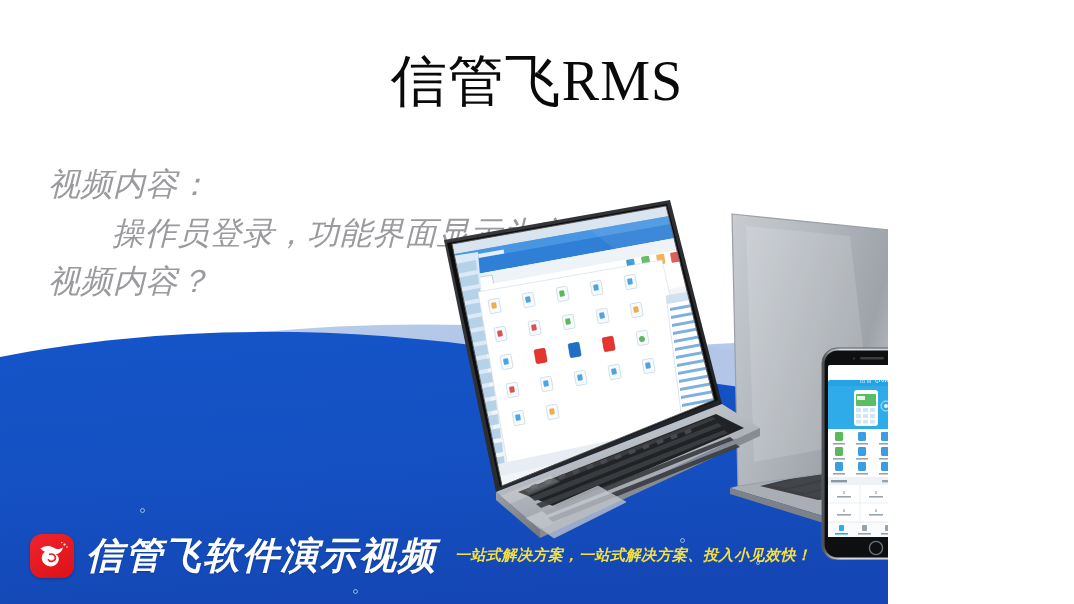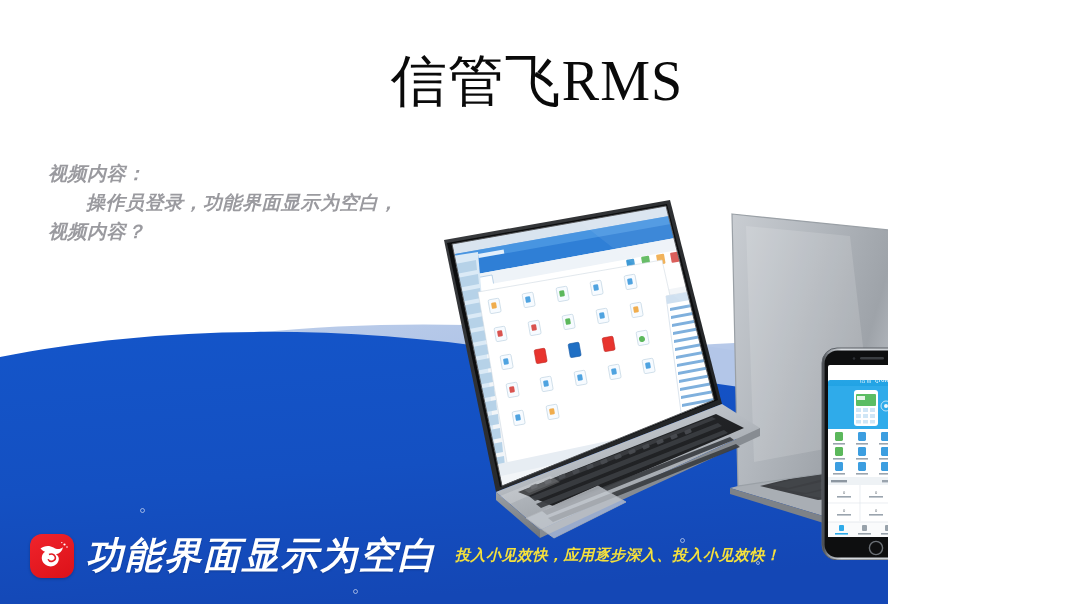--- a/index.html
+++ b/index.html
@@ -23,22 +23,22 @@
     font-family:"Liberation Serif","DejaVu Serif",serif;
     font-size:56px; line-height:1.05;
     color:#0a0a0a; letter-spacing:1px;
     white-space:nowrap;
   }
 
   
   #copy {
     position:absolute; top:160px; left:48px; width:600px;
     color:#9a9a9f;
-    font-size:19px; line-height:1.52;
-    font-style:italic; font-weight:700;
+    font-size:32px; line-height:1.52;
+    font-style:italic; font-weight:400;
     letter-spacing:0.5px;
   }
   #copy .l2 { display:block; text-indent:2em; }
   #copy .l1, #copy .l3 { display:block; }
 
   
   #devices { position:absolute; left:430px; top:200px; width:644px; height:360px; }
 
   
   #bottombar {
@@ -536,17 +536,17 @@
                  C12 20.8 13.2 18.9 15.1 17.7 C13.4 17.2 11.8 16.1 10.5 14.5 Z" fill="#ffffff"></path>
         <path d="M19 20.5 C21.6 19.4 24.2 20.3 25.1 22.5 C25.8 24.3 24.9 26.2 23 27
                  C21 27.8 18.9 27 18.1 25.2" fill="none" stroke="#e31c24" stroke-width="1.6"></path>
         <g fill="#ffffff">
           <circle cx="34.5" cy="10.5" r="1.1"></circle>
           <circle cx="37" cy="13" r="0.8"></circle>
           <circle cx="31.8" cy="8.6" r="0.7"></circle>
         </g>
       </svg>
     </div>
-    <div id="brand-text">功能界面显示为空白</div>
-    <div id="tagline">投入小见效快，应用逐步深入、投入小见效快！</div>
+    <div id="brand-text">信管飞软件演示视频</div>
+    <div id="tagline">一站式解决方案，一站式解决方案、投入小见效快！</div>
   </div>
 
 </div>
 
 </body></html>

